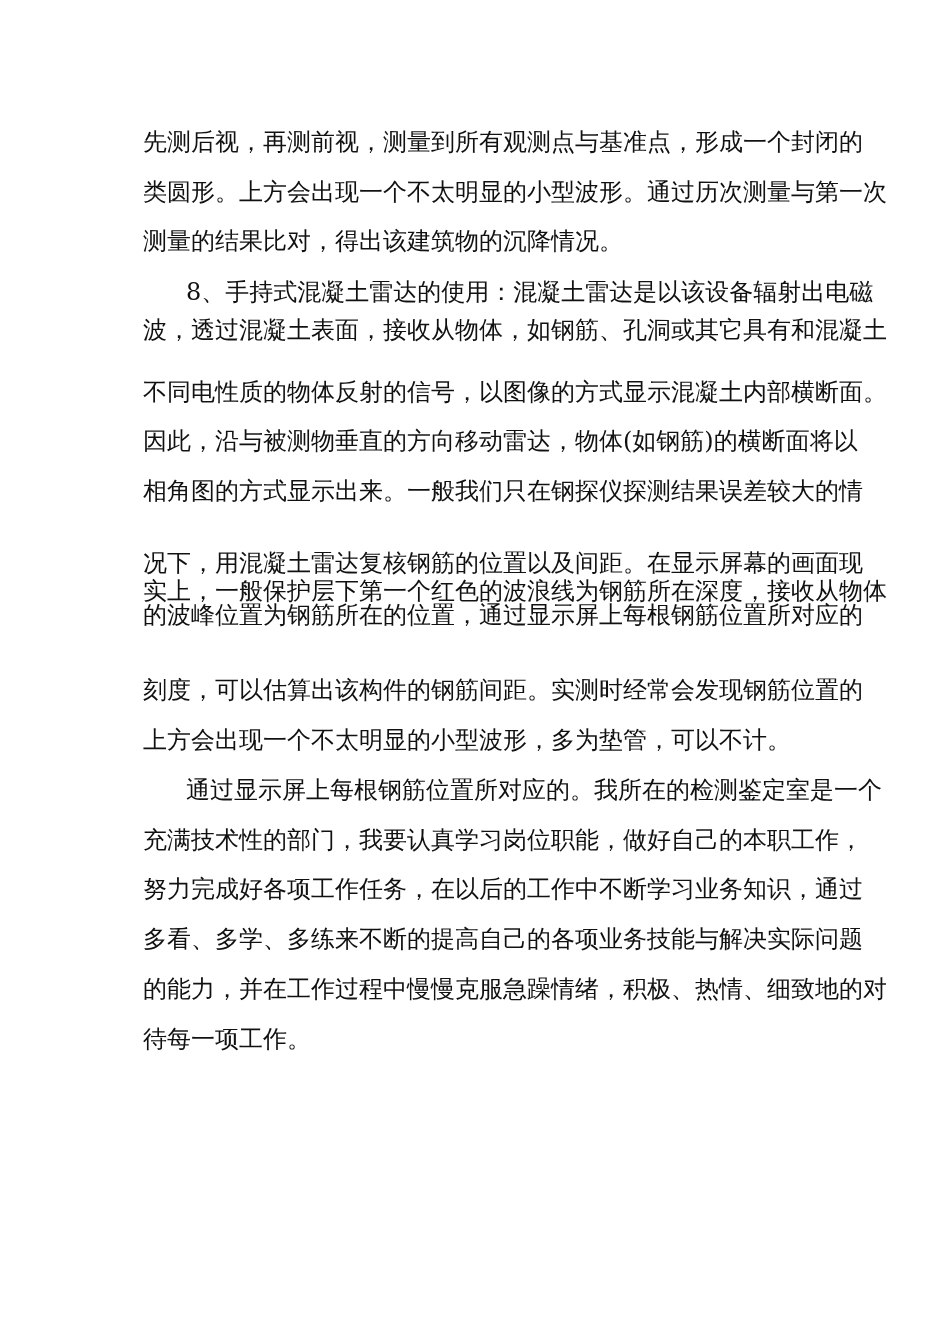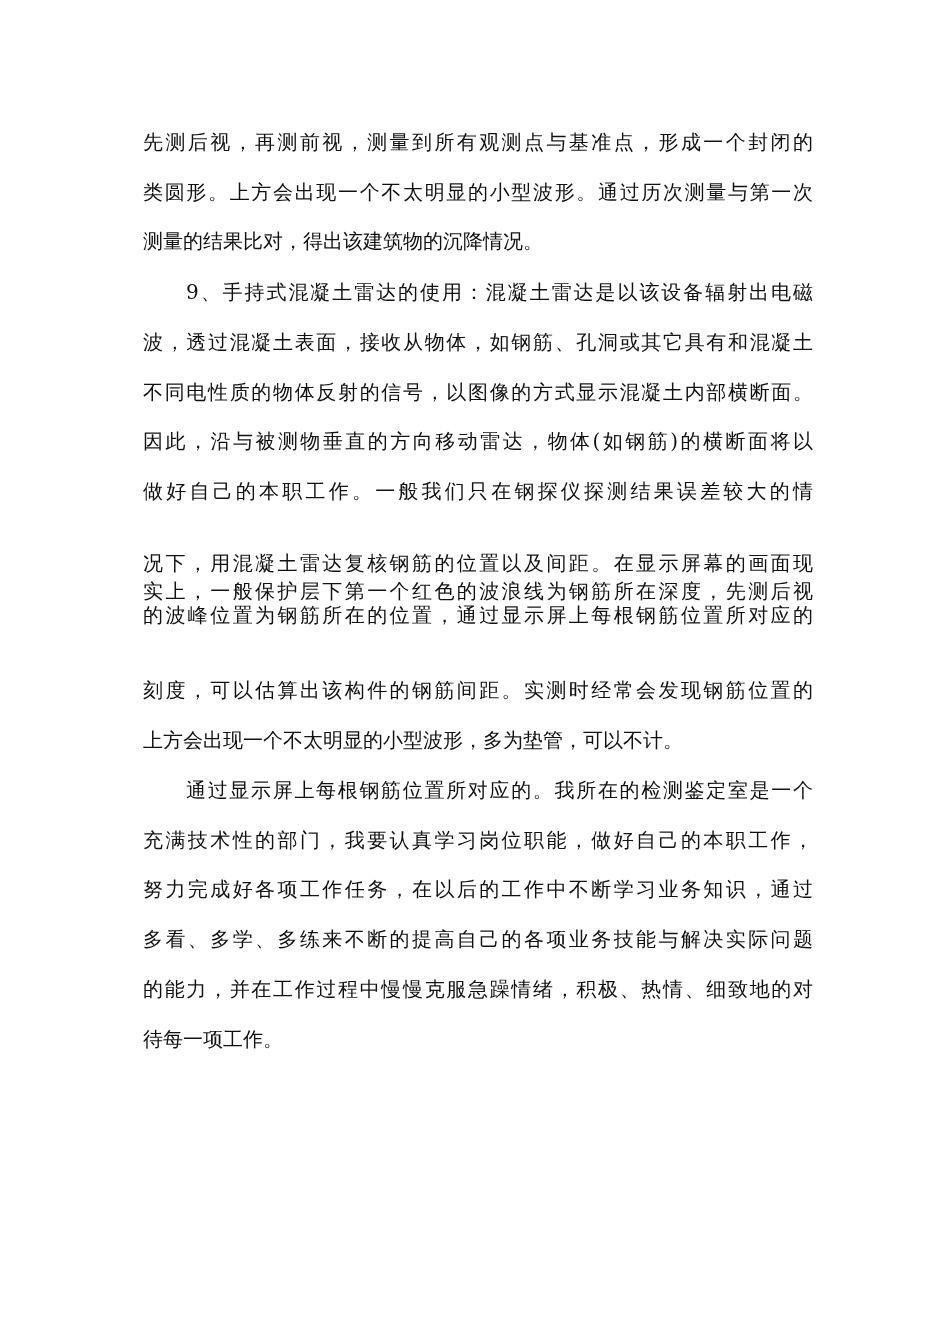--- a/index.html
+++ b/index.html
@@ -4,21 +4,21 @@
   <style>
     html, body { margin: 0; padding: 0; background: #ffffff; }
     body { width: 950px; height: 1344px; position: relative; overflow: hidden; }
     .page { position: absolute; left: 0; top: 0; width: 950px; height: 1344px; background: #ffffff; }
     .line {
       position: absolute;
       left: 143px;
       width: 670px;
       height: 30px;
       font-family: "DejaVu Serif", "Liberation Serif", serif;
-      font-size: 20px;
+      font-size: 24px;
       line-height: 30px;
       color: #111111;
       white-space: nowrap;
       overflow: visible;
       text-align: justify;
       text-align-last: justify;
     }
     .line.last { text-align-last: left; font-family: Liberation Serif, serif; }
     .line.indent { left: 186px; width: 627px; }
   </style>
@@ -27,27 +27,27 @@
 
 <div class="page">
 
   <div>
     <div class="line" style="top:127px">先测后视，再测前视，测量到所有观测点与基准点，形成一个封闭的</div>
     <div class="line" style="top:177px">类圆形。上方会出现一个不太明显的小型波形。通过历次测量与第一次</div>
     <div class="line last" style="top:226px">测量的结果比对，得出该建筑物的沉降情况。</div>
   </div>
 
   <div>
-    <div class="line indent" style="top:277px">9、手持式混凝土雷达的使用：混凝土雷达是以该设备辐射出电磁</div>
-    <div class="line" style="top:327px">波，透过混凝土表面，接收从物体，如钢筋、孔洞或其它具有和混凝土</div>
+    <div class="line indent" style="top:277px">8、手持式混凝土雷达的使用：混凝土雷达是以该设备辐射出电磁</div>
+    <div class="line" style="top:315px">波，透过混凝土表面，接收从物体，如钢筋、孔洞或其它具有和混凝土</div>
     <div class="line" style="top:377px">不同电性质的物体反射的信号，以图像的方式显示混凝土内部横断面。</div>
     <div class="line" style="top:426px">因此，沿与被测物垂直的方向移动雷达，物体(如钢筋)的横断面将以</div>
-    <div class="line" style="top:476px">做好自己的本职工作。一般我们只在钢探仪探测结果误差较大的情</div>
+    <div class="line" style="top:476px">相角图的方式显示出来。一般我们只在钢探仪探测结果误差较大的情</div>
     <div class="line" style="top:548px">况下，用混凝土雷达复核钢筋的位置以及间距。在显示屏幕的画面现</div>
-    <div class="line" style="top:576px">实上，一般保护层下第一个红色的波浪线为钢筋所在深度，先测后视</div>
+    <div class="line" style="top:576px">实上，一般保护层下第一个红色的波浪线为钢筋所在深度，接收从物体</div>
     <div class="line" style="top:600px">的波峰位置为钢筋所在的位置，通过显示屏上每根钢筋位置所对应的</div>
     <div class="line" style="top:675px">刻度，可以估算出该构件的钢筋间距。实测时经常会发现钢筋位置的</div>
     <div class="line last" style="top:725px">上方会出现一个不太明显的小型波形，多为垫管，可以不计。</div>
   </div>
 
   <div>
     <div class="line indent" style="top:775px">通过显示屏上每根钢筋位置所对应的。我所在的检测鉴定室是一个</div>
     <div class="line" style="top:825px">充满技术性的部门，我要认真学习岗位职能，做好自己的本职工作，</div>
     <div class="line" style="top:874px">努力完成好各项工作任务，在以后的工作中不断学习业务知识，通过</div>
     <div class="line" style="top:924px">多看、多学、多练来不断的提高自己的各项业务技能与解决实际问题</div>

